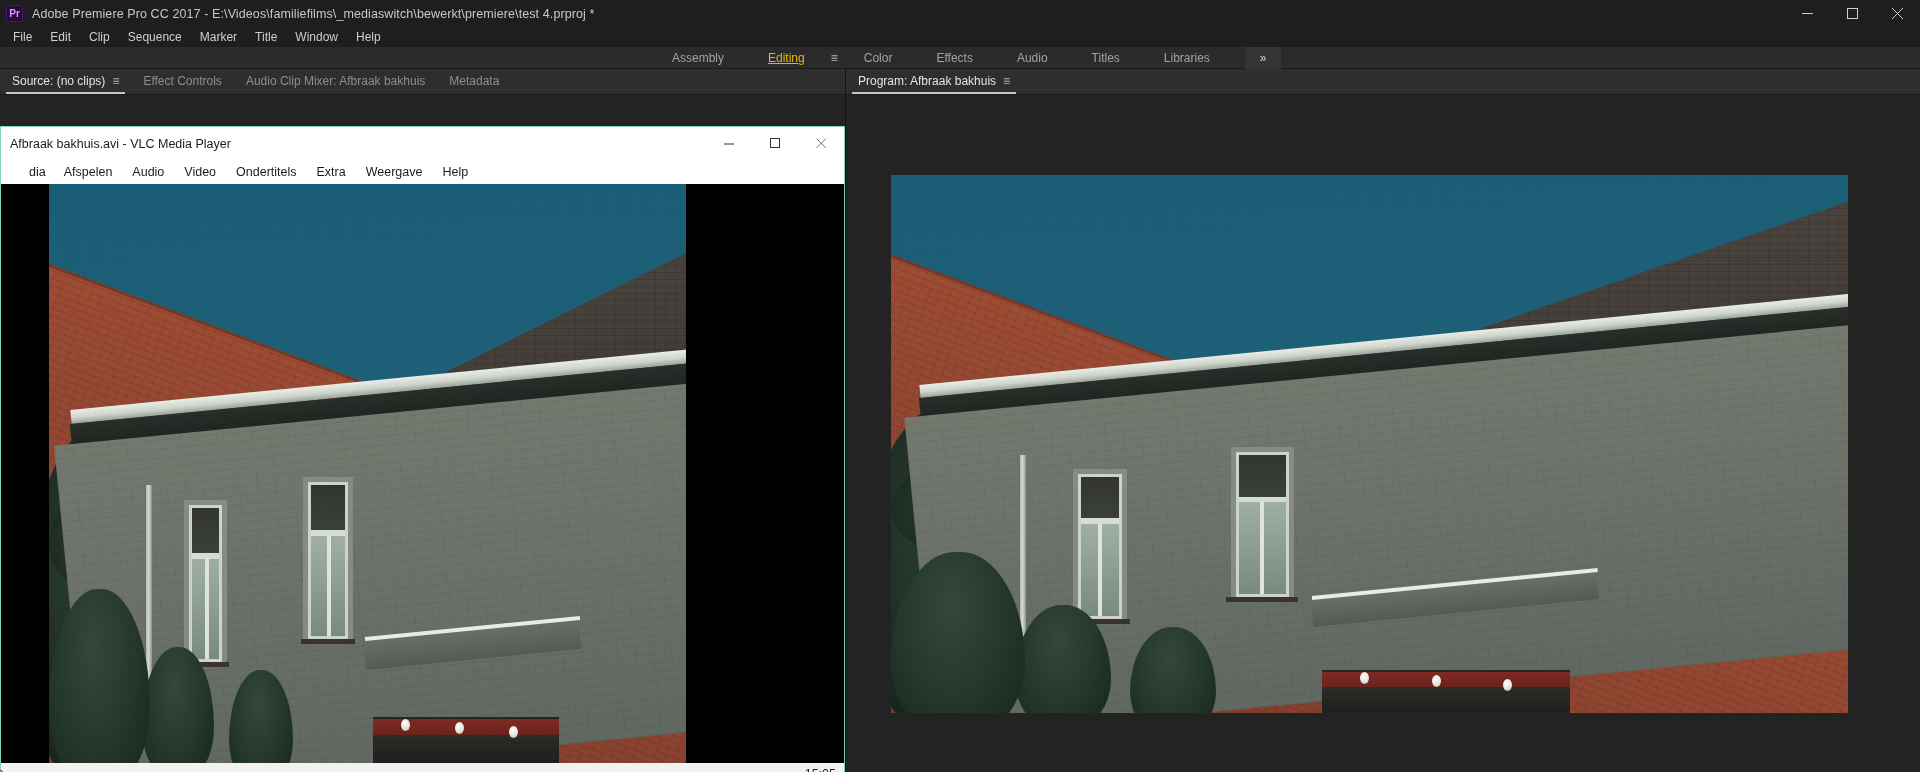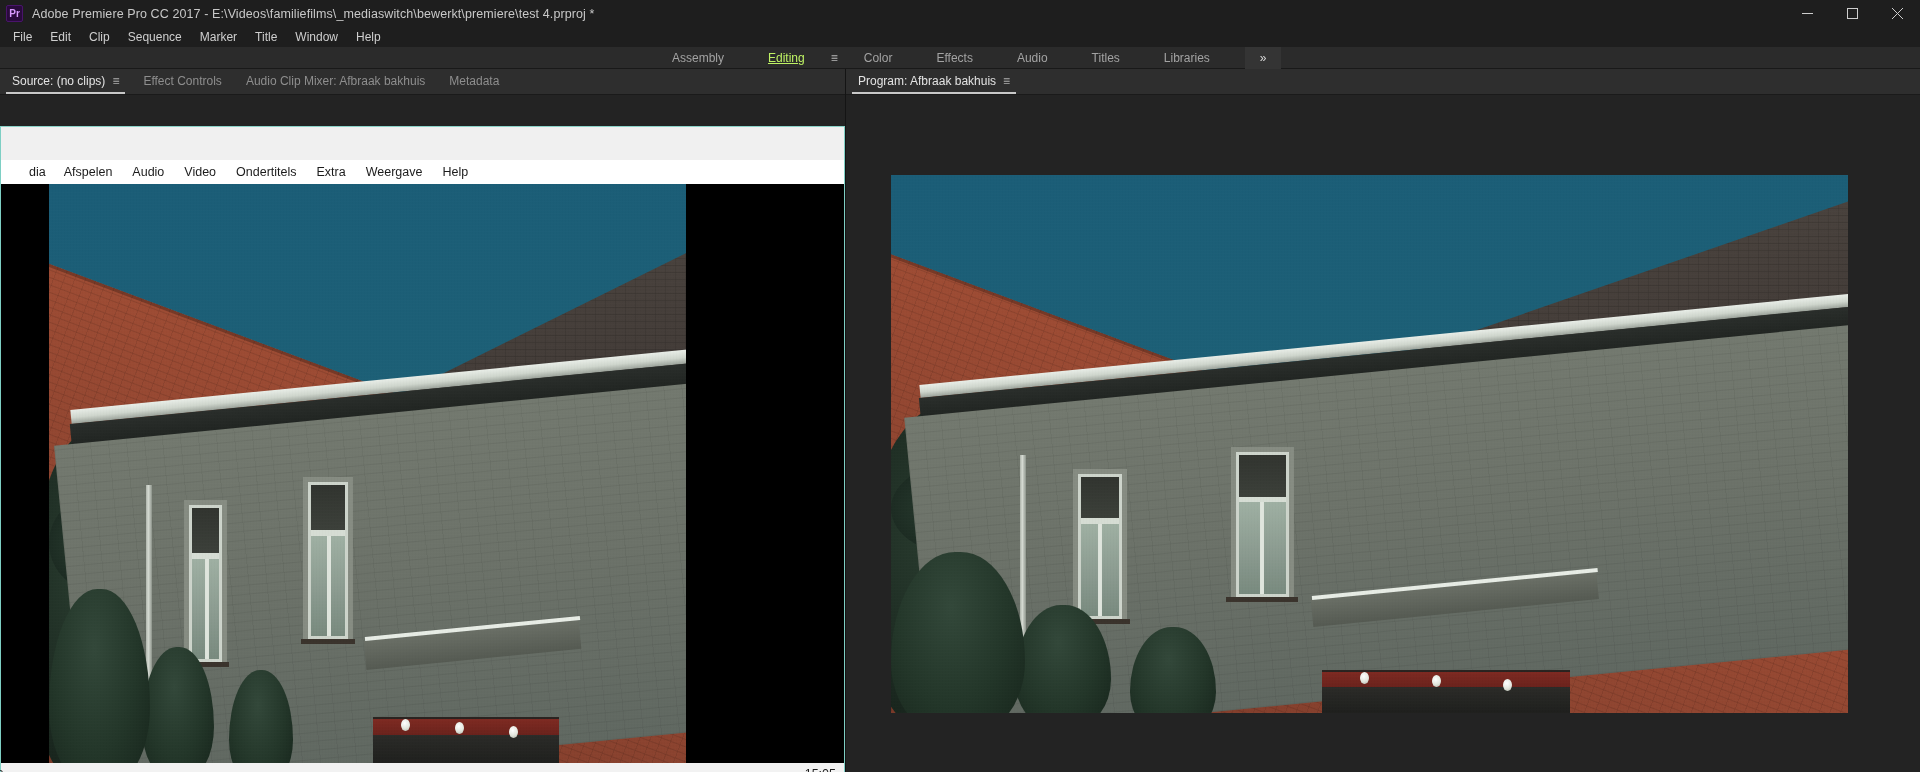--- a/index.html
+++ b/index.html
@@ -44,21 +44,21 @@
   
   .ws-bar {
     position: absolute; left: 0; top: 47px; width: 1920px; height: 22px;
     background: #2b2b2b; border-bottom: 1px solid #191919;
     display: flex; align-items: center;
   }
   .ws-strip { position: absolute; left: 650px; top: 0; height: 22px; display: flex; align-items: center; }
   .ws-item {
     color: #a3a3a3; font-size: 12px; padding: 0 22px; line-height: 22px; white-space: nowrap;
   }
-  .ws-item.active { color: #bef264; text-decoration: underline; }
+  .ws-item.active { color: #eab308; text-decoration: underline; }
   .ws-burger { color: #b8b8b8; font-size: 12px; padding: 0 4px; line-height: 22px; }
   .ws-more {
     position: absolute; left: 1245px; top: 0; width: 36px; height: 22px;
     background: #343434; color: #d6d6d6; font-size: 12px;
     display: flex; align-items: center; justify-content: center;
   }
 
   
   .panel-tabs {
     position: absolute; height: 26px; background: #2e2e2e;
@@ -349,20 +349,40 @@
       <div class="awning-dot" style="left:64%; top:93.6%;"></div>
       <div class="bush" style="left:13%; top:80%; width:10%; height:23%;"></div>
       <div class="bush" style="left:25%; top:84%; width:9%; height:20%;"></div>
       <div class="bush" style="left:0%; top:70%; width:14%; height:34%;"></div>
       <div class="grain"></div>
     </div>
   </div>
 
   <div class="vlc">
 
+    <div class="vlc-titlebar">
+      <div class="vlc-title">Afbraak bakhuis.avi - VLC Media Player</div>
+      <div class="vlc-wincontrols">
+        <div class="wb">
+          <svg width="11" height="11" viewBox="0 0 11 11">
+              <path d="M0 6 H10" stroke="#333" stroke-width="1"></path>
+            </svg>
+        </div>
+        <div class="wb">
+          <svg width="11" height="11" viewBox="0 0 11 11">
+              <rect x="0.5" y="0.5" width="9" height="9" fill="none" stroke="#333" stroke-width="1"></rect>
+            </svg>
+        </div>
+        <div class="wb">
+          <svg width="11" height="11" viewBox="0 0 11 11">
+              <path d="M0.5 0.5 L10 10 M10 0.5 L0.5 10" stroke="#777" stroke-width="1"></path>
+            </svg>
+        </div>
+      </div>
+    </div>
 
     <div class="vlc-menubar">
       <div class="mi clipped">dia</div>
       <div class="mi">Afspelen</div>
       <div class="mi">Audio</div>
       <div class="mi">Video</div>
       <div class="mi">Ondertitels</div>
       <div class="mi">Extra</div>
       <div class="mi">Weergave</div>
       <div class="mi">Help</div>

